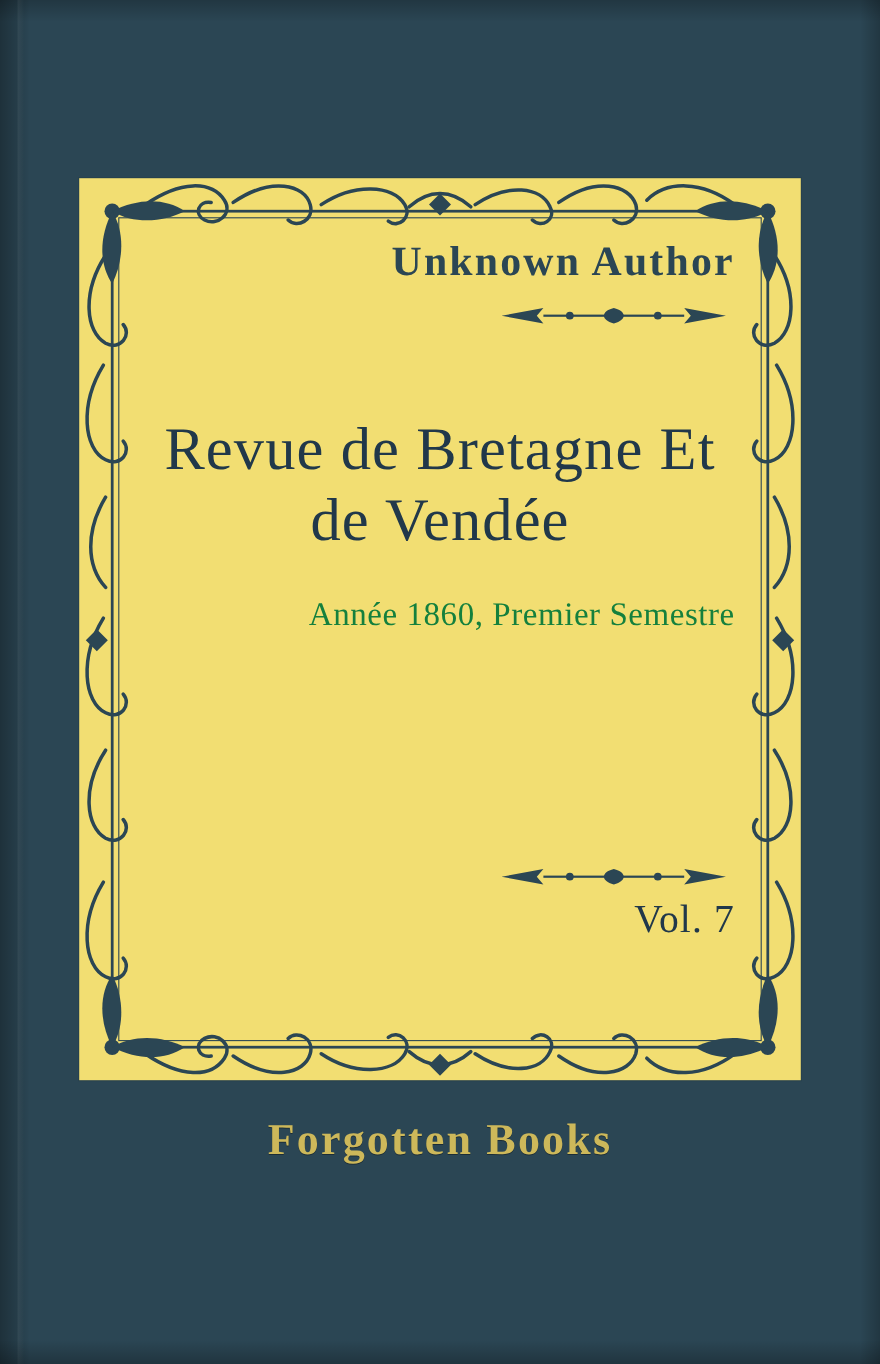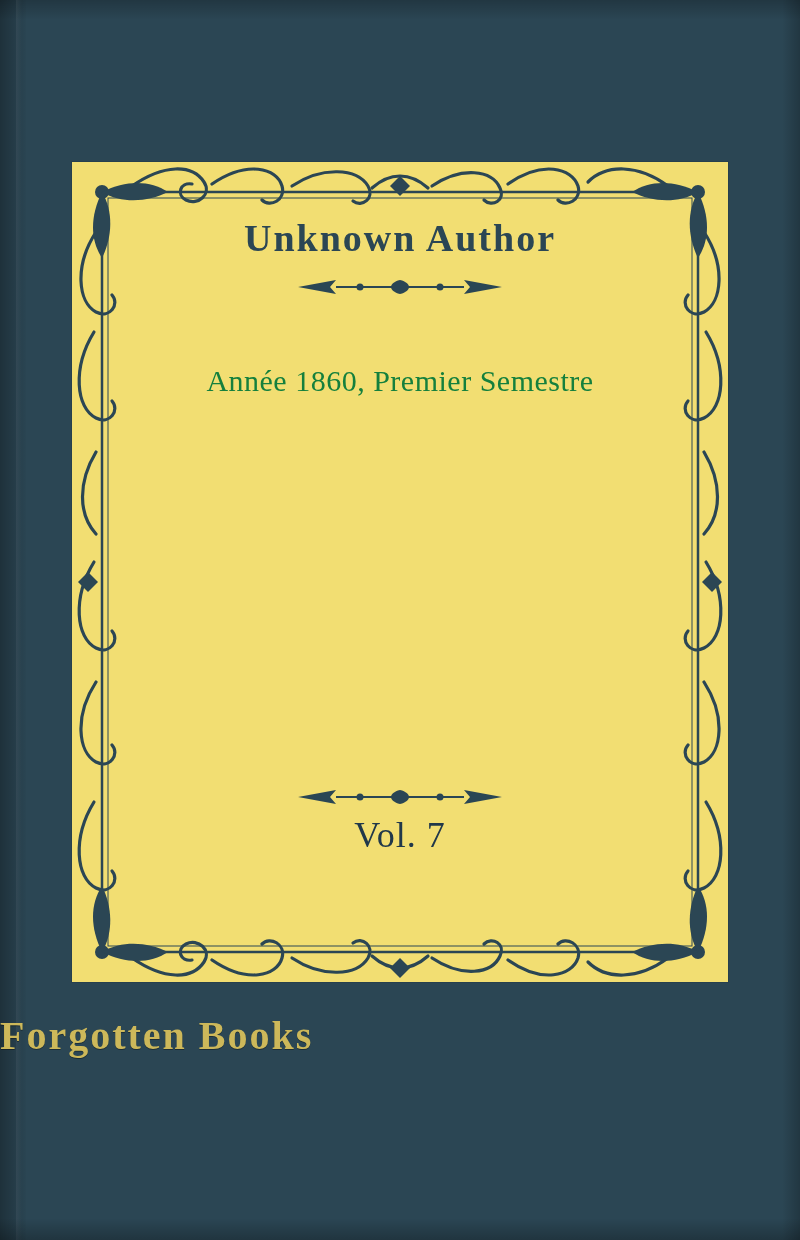--- a/index.html
+++ b/index.html
@@ -80,21 +80,21 @@
   }
 
   .label-inner {
     position: absolute;
     left: 60px;
     right: 60px;
     top: 46px;
     bottom: 46px;
     display: flex;
     flex-direction: column;
-    align-items: center;
+    align-items: flex-end;
     text-align: center;
   }
 
   .author {
     font-family: "Liberation Serif", serif;
     font-size: 38px;
     letter-spacing: 2px;
     color: #2b4654;
     font-weight: bold;
     margin-top: 10px;
@@ -143,21 +143,21 @@
     color: #21384a;
     margin-bottom: 80px;
     letter-spacing: 1px;
   }
 
   .publisher {
     position: absolute;
     left: 0;
     right: 0;
     top: 1012px;
-    text-align: left;
+    text-align: center;
     font-family: "Liberation Serif", serif;
     font-size: 40px;
     color: #c9b44f;
     letter-spacing: 2px;
     font-weight: bold;
   }
   .publisher .pub-text {
     display: inline-block;
     color: #cdb85a;
     text-shadow: 0 1px 0 rgba(0,0,0,0.35);
@@ -244,20 +244,21 @@
         <g fill="#2b4654">
           <path d="M8 11 L 46 4 L 40 11 L 46 18 Z"></path>
           <path d="M212 11 L 174 4 L 180 11 L 174 18 Z"></path>
           <rect x="46" y="10" width="128" height="2"></rect>
           <circle cx="70" cy="11" r="3.5"></circle>
           <circle cx="150" cy="11" r="3.5"></circle>
           <path d="M110 4 C 122 7, 122 15, 110 18 C 98 15, 98 7, 110 4 Z"></path>
         </g>
       </svg>
 
+      <div class="title">Revue de Bretagne Et de Vendée</div>
       <div class="subtitle">Année 1860, Premier Semestre</div>
 
       <div class="spacer"></div>
 
       <svg class="divider-lower" viewBox="0 0 220 22">
         <g fill="#2b4654">
           <path d="M8 11 L 46 4 L 40 11 L 46 18 Z"></path>
           <path d="M212 11 L 174 4 L 180 11 L 174 18 Z"></path>
           <rect x="46" y="10" width="128" height="2"></rect>
           <circle cx="70" cy="11" r="3.5"></circle>

